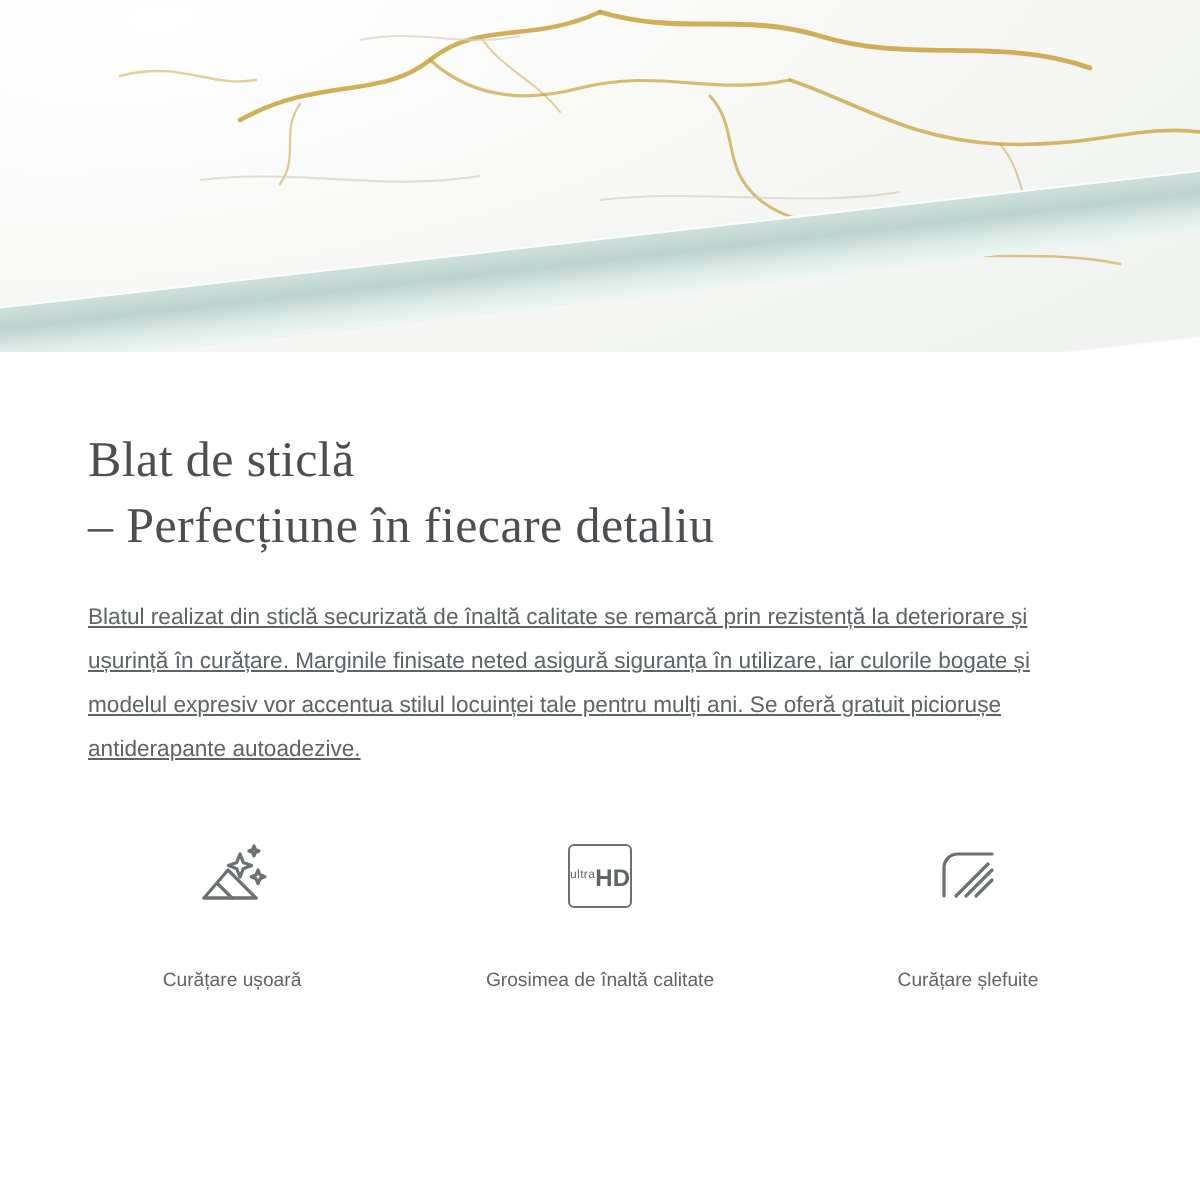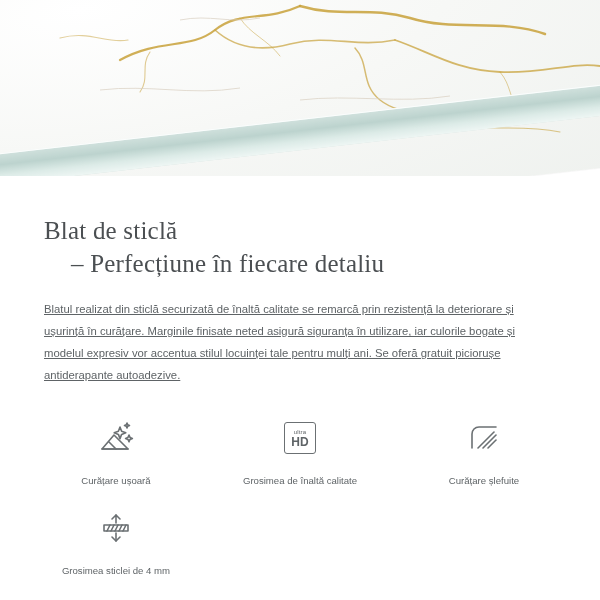--- a/index.html
+++ b/index.html
@@ -71,21 +71,20 @@
     font-family: "Liberation Serif", serif;
     color: #4b4f52;
     font-size: 25px;
     line-height: 1.32;
     font-weight: 400;
     letter-spacing: 0.2px;
     margin: 0;
   }
   .headline .line2 {
     display: block;
-    margin-left: 27px;
   }
   .paragraph {
     margin: 18px 0 0 0;
     font-size: 11.3px;
     line-height: 1.95;
     color: #5e6366;
     max-width: 516px;
     font-family: "Liberation Sans", sans-serif;
     text-decoration: underline;
   }
@@ -104,21 +103,21 @@
     align-items: center;
     justify-content: flex-start;
   }
   .feature-icon {
     height: 44px;
     display: flex;
     align-items: center;
     justify-content: center;
   }
   .feature-label {
-    margin-top: 15px;
+    margin-top: 25px;
     font-size: 9.6px;
     color: #5f6467;
     text-align: center;
     line-height: 1.3;
   }
   svg { display: block; }
   .stroke {
     fill: none;
     stroke: #6b7073;
     stroke-width: 1.6;
@@ -127,21 +126,21 @@
   }
   .fill {
     fill: #6b7073;
   }
   .ultrahd-box {
     width: 30px;
     height: 30px;
     border: 1.6px solid #6b7073;
     border-radius: 3px;
     display: flex;
-    flex-direction: column;
+    flex-direction: row;
     align-items: center;
     justify-content: center;
     color: #5f6467;
     line-height: 1;
   }
   .ultrahd-top {
     font-size: 6px;
     letter-spacing: 0.2px;
   }
   .ultrahd-bottom {
@@ -223,28 +222,15 @@
           <path class="stroke" d="M14 28 L30 12" stroke-width="1.2"></path>
           <path class="stroke" d="M19 28 L32 15" stroke-width="1.2"></path>
           <path class="stroke" d="M24 28 L32 20" stroke-width="1.2"></path>
         </svg>
       </div>
       <div class="feature-label">Curățare șlefuite</div>
     </div>
 
 
 
-    <div class="feature">
-      <div class="feature-icon">
-        <svg width="40" height="36" viewBox="0 0 40 36">
-          <path class="stroke" d="M20 5 L20 13"></path>
-          <path class="stroke" d="M16 9 L20 5 L24 9"></path>
-          <path class="stroke" d="M20 31 L20 23"></path>
-          <path class="stroke" d="M16 27 L20 31 L24 27"></path>
-          <rect x="8" y="15" width="24" height="6" class="stroke"></rect>
-          <path class="stroke" d="M11 21 L14 15 M15 21 L18 15 M19 21 L22 15 M23 21 L26 15 M27 21 L30 15" stroke-width="1"></path>
-        </svg>
-      </div>
-      <div class="feature-label">Grosimea sticlei de 4 mm</div>
-    </div>
 
   </div>
 </div>
 
 </body></html>

